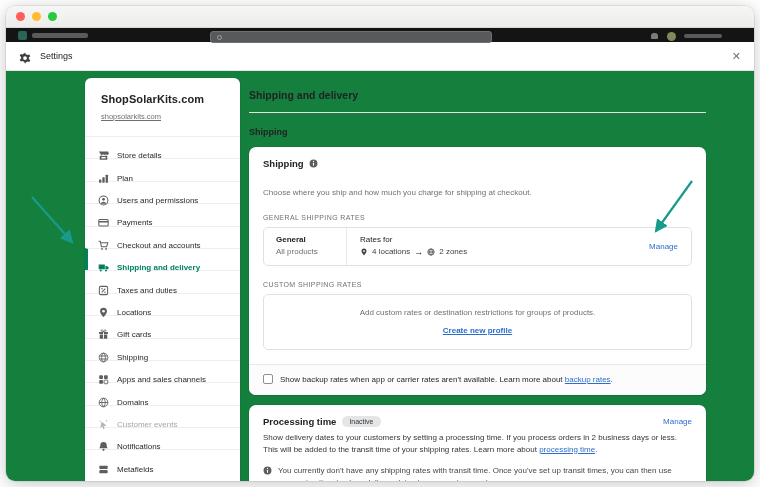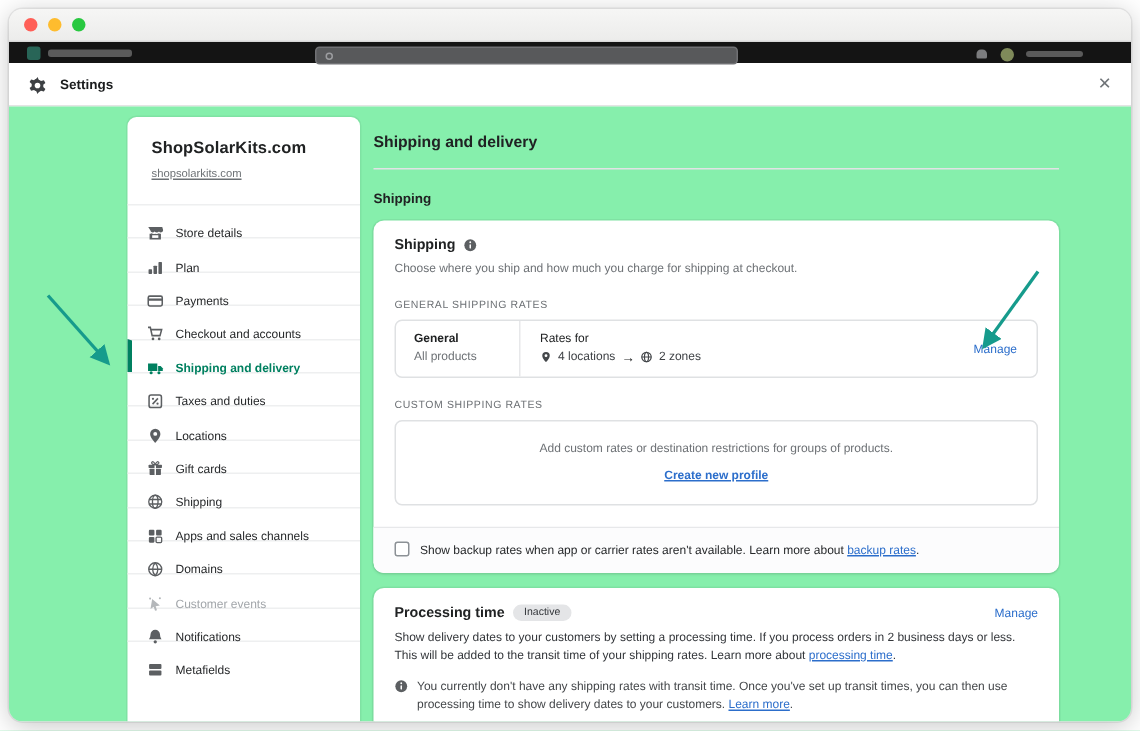--- a/index.html
+++ b/index.html
@@ -25,24 +25,24 @@
     border:1px solid #707174; border-radius:3px; }
   .ab-search .mag { position:absolute; left:6px; top:3px; width:5px; height:5px; border:1px solid #9c9da0; border-radius:50%; }
   .ab-bell { position:absolute; right:96px; top:5px; width:7px; height:6px; background:#8d8e90; border-radius:3px 3px 1px 1px; opacity:.85; }
   .ab-avatar { position:absolute; right:78px; top:4px; width:9px; height:9px; border-radius:50%; background:#7f8a5a; }
   .ab-name { position:absolute; right:32px; top:6px; width:38px; height:4px; border-radius:2px; background:#6b6b6b; opacity:.8; }
 
   
   .settings-header { height:29px; background:#fff; border-bottom:1px solid #e4e4e4;
     display:flex; align-items:center; padding:0 13px; flex:0 0 auto; }
   .settings-header .gear { width:12px; height:12px; color:#3d4043; }
-  .settings-header .hd-title { margin-left:9px; font-size:9px; font-weight:700; color:#1a1c1d; }
+  .settings-header .hd-title { margin-left:9px; font-size:9px; font-weight:400; color:#1a1c1d; }
   .close-btn { margin-left:auto; font-size:11px; color:#707478; cursor:pointer; line-height:1; }
 
-  .modal-body { flex:1; position:relative; background:#86efac; overflow:hidden; }
+  .modal-body { flex:1; position:relative; background:#15803d; overflow:hidden; }
 
   
   .sidebar { position:absolute; left:79px; top:7px; bottom:-8px; width:155px; background:#fff;
     border-radius:6px 6px 0 0; box-shadow:0 0 0 1px rgba(0,0,0,.05); }
   .store-head { padding:15px 14px 9px 16px; }
   .store-name { font-size:11px; font-weight:700; color:#202223; letter-spacing:.1px; }
   .store-url { display:inline-block; margin-top:3px; font-size:7.5px; color:#6d7175; text-decoration:underline; }
   .nav { margin-top:4px; }
   .nav-item { height:22.4px; display:flex; align-items:center; gap:8px; padding:16px 8px 0 13px;
     border-top:1px solid #eeeff0; font-size:8px; color:#26282a; cursor:pointer; }
@@ -58,21 +58,21 @@
   .page-title { margin-top:11px; font-size:10.5px; font-weight:700; color:#202223; }
   .rule { margin-top:11px; border-bottom:1px solid #e1e3e5; }
   .section-label { margin-top:14px; font-size:9px; font-weight:700; color:#202223; }
 
   .card { margin-top:10px; background:#fff; border-radius:7px;
     box-shadow:0 0 0 1px rgba(0,0,0,.05), 0 1px 2px rgba(0,0,0,.07); }
   .card-pad { padding:11px 14px 0 14px; }
   .card-title-row { display:flex; align-items:center; gap:5px; }
   .card-title { font-size:9.5px; font-weight:700; color:#202223; }
   .info-ic { width:9px; height:9px; color:#5c5f62; display:inline-flex; }
-  .card-desc { margin-top:4px; font-size:8px; color:#6d7175; line-height:1.45; }
+  .card-desc { margin-top:18px; font-size:8px; color:#6d7175; line-height:1.45; }
 
   .sub-label { margin-top:15px; font-size:7px; color:#6d7175; letter-spacing:.4px; }
 
   .rates-box { margin-top:6px; border:1px solid #dfe1e3; border-radius:5px; display:flex; align-items:stretch; }
   .rb-col1 { width:82px; padding:7px 0 8px 12px; }
   .rb-name { font-size:8px; font-weight:700; color:#202223; }
   .rb-scope { margin-top:3px; font-size:8px; color:#6d7175; }
   .rb-col2 { flex:1; border-left:1px solid #e7e8ea; padding:7px 10px 8px 13px; }
   .rb-ratesfor { font-size:8px; color:#202223; }
   .rb-line { margin-top:3px; display:flex; align-items:center; gap:4px; font-size:8px; color:#3f4246; }
@@ -160,20 +160,30 @@
           <span class="nav-icon">
               <svg viewBox="0 0 16 16" fill="currentColor">
                 <rect x="1.5" y="9.5" width="3.4" height="4.5" rx="0.6"></rect>
                 <rect x="6.3" y="6" width="3.4" height="8" rx="0.6"></rect>
                 <rect x="11.1" y="2.5" width="3.4" height="11.5" rx="0.6"></rect>
               </svg>
             </span>
           <span class="nav-label">Plan</span>
         </div>
 
+        <div class="nav-item">
+          <span class="nav-icon">
+              <svg viewBox="0 0 16 16" fill="none" stroke="currentColor" stroke-width="1.5">
+                <circle cx="8" cy="8" r="6.4"></circle>
+                <circle cx="8" cy="6.3" r="2" fill="currentColor" stroke="none"></circle>
+                <path d="M3.8 12.6a4.6 4.6 0 018.4 0" fill="currentColor" stroke="none"></path>
+              </svg>
+            </span>
+          <span class="nav-label">Users and permissions</span>
+        </div>
 
         <div class="nav-item">
           <span class="nav-icon">
               <svg viewBox="0 0 16 16" fill="none" stroke="currentColor" stroke-width="1.5">
                 <rect x="1.2" y="3.5" width="13.6" height="9.5" rx="1.5"></rect>
                 <rect x="1.2" y="5.8" width="13.6" height="2.2" fill="currentColor" stroke="none"></rect>
               </svg>
             </span>
           <span class="nav-label">Payments</span>
         </div>

